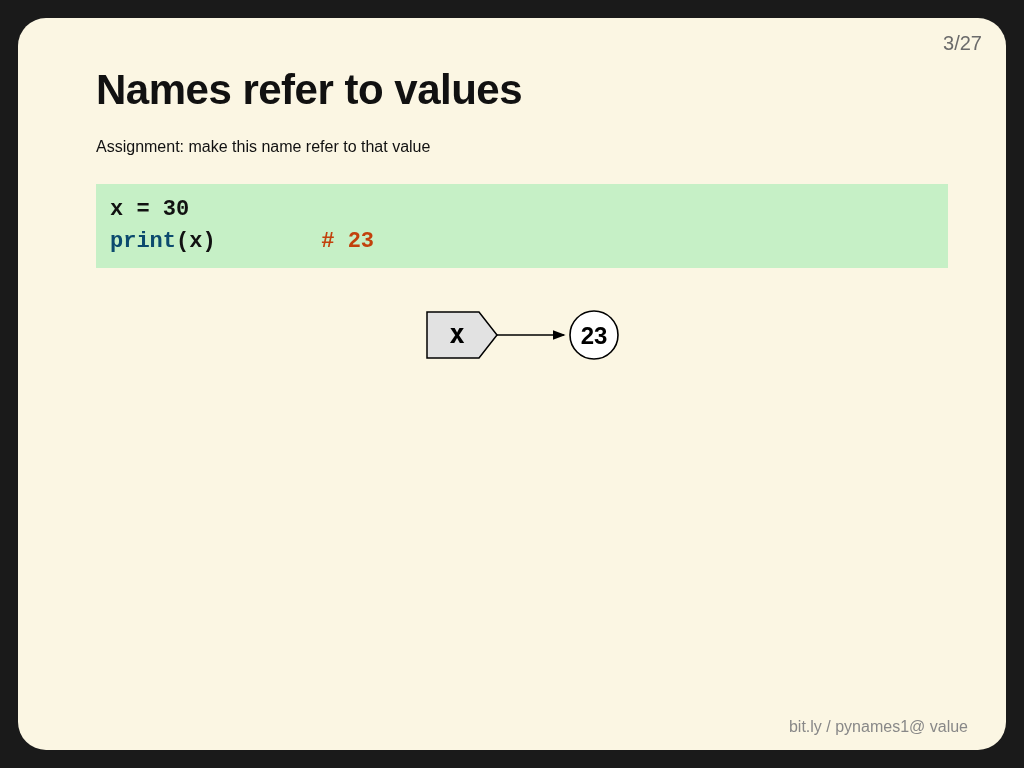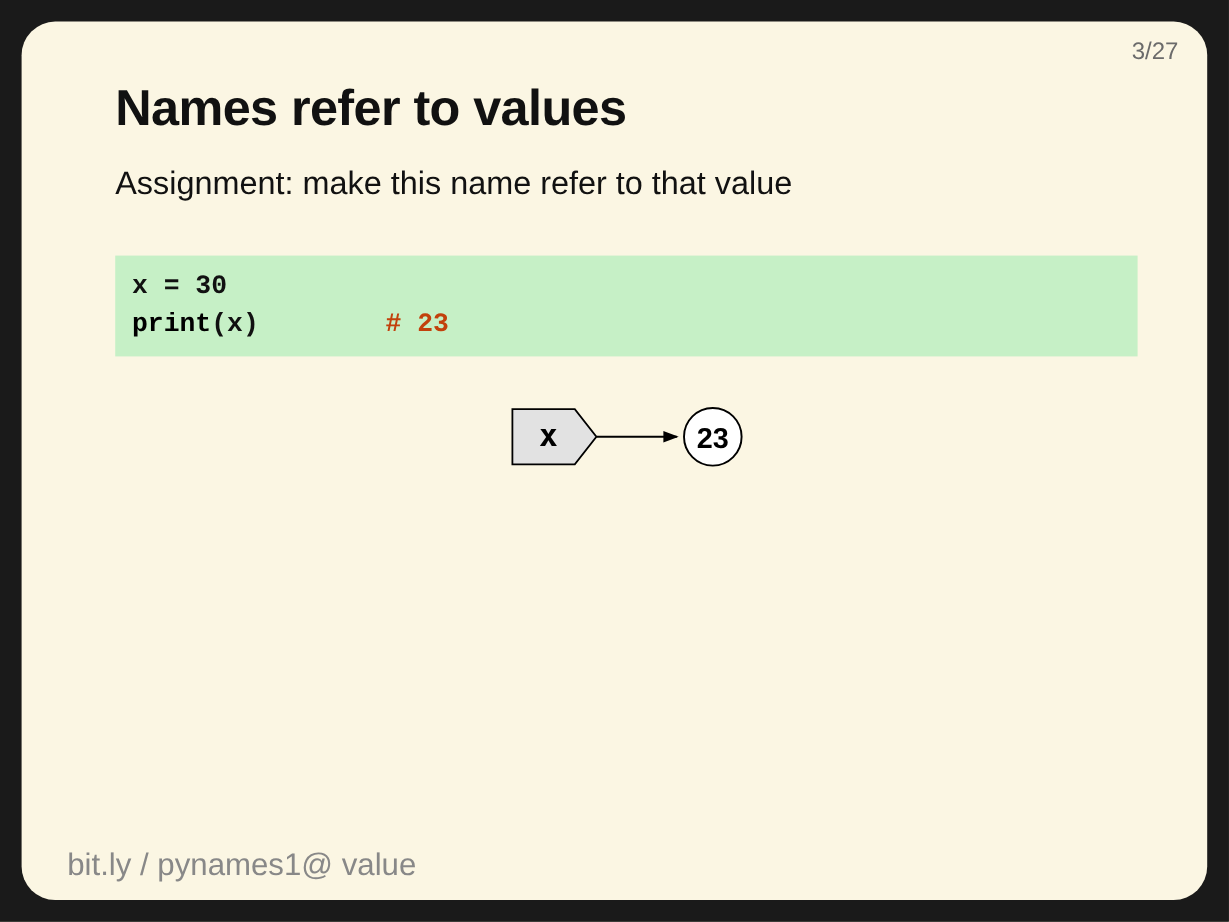--- a/index.html
+++ b/index.html
@@ -31,50 +31,50 @@
     font-weight: 500;
   }
   h1.title {
     margin: 0 0 24px 0;
     font-size: 42px;
     font-weight: 800;
     color: #111;
     letter-spacing: -0.5px;
   }
   .subtitle {
-    font-size: 27px;
+    font-size: 16px;
     font-weight: 500;
     color: #111;
-    margin-bottom: 44px;
+    margin-bottom: 28px;
   }
   .codeblock {
     background: #c6f0c6;
     padding: 10px 14px;
     font-family: "Consolas", "Menlo", "Courier New", monospace;
     font-size: 22px;
     font-weight: 700;
     line-height: 1.45;
     color: #111;
     white-space: pre;
   }
-  .tok-builtin { color: #000000; }
+  .tok-builtin { color: #0c4a6e; }
   .tok-comment { color: #c2410c; }
   .diagram {
     text-align: center;
     margin-top: 32px;
   }
   .footer {
     position: absolute;
     left: 38px;
     right: 38px;
     bottom: 14px;
     display: flex;
-    justify-content: flex-start;
+    justify-content: flex-end;
     color: #888;
-    font-size: 26px;
+    font-size: 16px;
   }
 </style>
 </head>
 <body>
 
 <div class="slide">
 
   <div class="page-counter">3/27</div>
 
   <h1 class="title">Names refer to values</h1>

